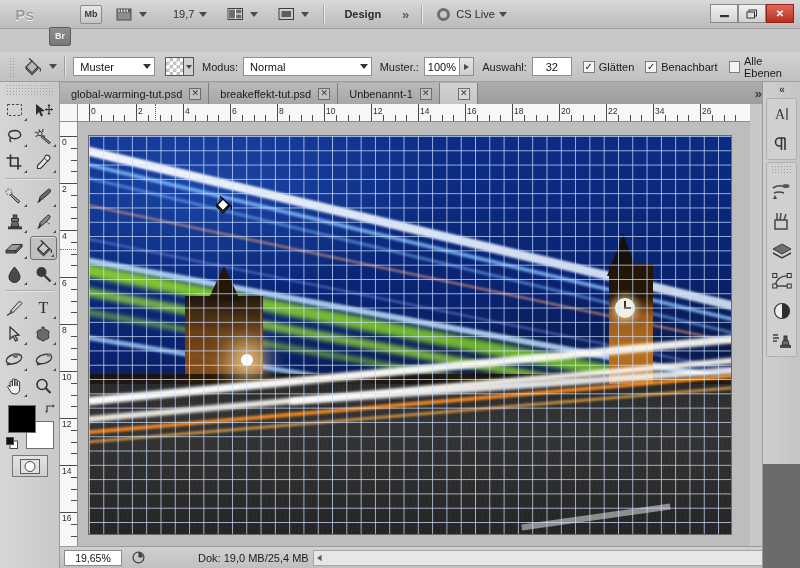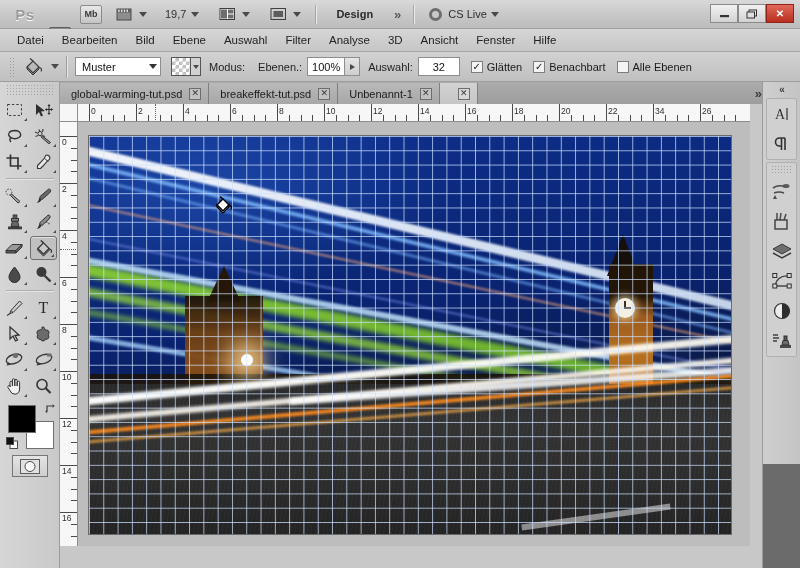--- a/index.html
+++ b/index.html
@@ -37,21 +37,21 @@
   }
   .tb-btn.dark {
     background: linear-gradient(180deg,#8e8e8e,#777);
     color: #f0f0f0; border-color:#5d5d5d;margin-top:44px;
   }
   .tb-icon {
     width: 20px; height: 17px; margin-left: 12px;
     display:flex; align-items:center; justify-content:center;
   }
   .caret { width:0;height:0;border-left:4px solid transparent;border-right:4px solid transparent;border-top:5px solid #4a4a4a; margin-left:5px;}
-  .zoomval { margin-left: 18px; font-size: 11px; color:#303030; }
+  .zoomval { margin-left: 26px; font-size: 11px; color:#303030; }
   .tb-sep { width: 0; border-left: 1px solid #a6a6a6; border-right:1px solid #eaeaea; height: 19px; margin-left: 14px;}
   .ws-tab {
     height: 21px; padding: 0 11px; margin-left: 8px;
     display: flex; align-items: center; font-size: 11px; font-weight: bold;
     border-radius: 2px;
   }
   .ws-tab.active {
     background: linear-gradient(180deg,#8b8b8b,#767676);
     color: #fff; border: 1px solid #5c5c5c;
     text-shadow: 0 -1px 0 rgba(0,0,0,.4);
@@ -370,33 +370,20 @@
       <div class="winbtn">
         <svg width="12" height="10">
           <rect x="3" y="1" width="7.5" height="6" fill="none" stroke="#333"></rect>
           <rect x="1" y="3" width="7.5" height="6" fill="#e0e0e0" stroke="#333"></rect>
         </svg>
       </div>
       <div class="winbtn close">✕</div>
     </div>
   </div>
 
-  <div class="menubar">
-    <div class="menu-item">Datei</div>
-    <div class="menu-item">Bearbeiten</div>
-    <div class="menu-item">Bild</div>
-    <div class="menu-item">Ebene</div>
-    <div class="menu-item">Auswahl</div>
-    <div class="menu-item">Filter</div>
-    <div class="menu-item">Analyse</div>
-    <div class="menu-item">3D</div>
-    <div class="menu-item">Ansicht</div>
-    <div class="menu-item">Fenster</div>
-    <div class="menu-item">Hilfe</div>
-  </div>
 
   <div class="optbar">
     <div class="gripper"></div>
     <div class="opt-toolicon">
       <svg width="20" height="18" viewBox="0 0 20 18">
         <path d="M4 9 L10 3 L16 9 L10 15 Z" fill="#b9b9b9" stroke="#3a3a3a" stroke-width="1.2"></path>
         <path d="M4 9 L10 15 L16 9 L16 11 L10 17 L4 11 Z" fill="#7e7e7e" stroke="#3a3a3a" stroke-width="1"></path>
         <path d="M10 3 L7 0.5" stroke="#3a3a3a" stroke-width="1.3" fill="none"></path>
         <path d="M16.5 9.5 q3 1 1.5 4" stroke="#3a3a3a" stroke-width="1.2" fill="none"></path>
       </svg>
@@ -407,21 +394,25 @@
       <span>Muster</span>
       <span class="caret"></span>
     </div>
     <div class="swatch-box" style="margin-left:10px;">
       <span class="checker"></span>
       <span class="swatch-arrow">
         <span class="caret" style="margin:0;border-top-width:4px;border-left-width:3px;border-right-width:3px;"></span>
       </span>
     </div>
     <div class="opt-label">Modus:</div>
-    <div class="opt-label">Ebenen.:</div>
+    <div class="select" style="width:135px;">
+      <span>Normal</span>
+      <span class="caret"></span>
+    </div>
+    <div class="opt-label">Muster.:</div>
     <div class="textfield" style="width:38px;">100%</div>
     <div class="spin">
       <span class="caret" style="margin:0;border-top:none;border-left:5px solid #4a4a4a;border-top:3.5px solid transparent;border-bottom:3.5px solid transparent;border-right:none;"></span>
     </div>
     <div class="opt-label">Auswahl:</div>
     <div class="textfield" style="width:42px;">32</div>
     <div class="cb-wrap">
       <span class="cbox">✓</span>
       <span>Glätten</span>
     </div>
@@ -843,20 +834,38 @@
         </svg>
     </div>
     <div class="sb-thumb" style="top:18px;height:386px;"></div>
     <div class="sb-arrow" style="position:absolute;bottom:0;left:0;">
       <svg width="8" height="6">
           <path d="M4 5.2 L0.6 0.6 L7.4 0.6 Z" fill="#5e5e5e"></path>
         </svg>
     </div>
   </div>
 
+  <div class="statusbar">
+    <div class="zoomfield">19,65%</div>
+    <div class="st-icon">
+      <svg width="13" height="13" viewBox="0 0 13 13">
+        <circle cx="6.5" cy="6.5" r="5.4" fill="none" stroke="#3e3e3e" stroke-width="1.2"></circle>
+        <path d="M6.5 1.6 L6.5 6.5 L10.6 6.5 A4.9 4.9 0 0 0 6.5 1.6 Z" fill="#3e3e3e"></path>
+      </svg>
+    </div>
+    <div class="st-info">Dok: 19,0 MB/25,4 MB</div>
+    <div class="st-tri"></div>
+    <div class="st-scroll">
+      <div style="width:11px;height:14px;display:flex;align-items:center;justify-content:center;">
+        <svg width="7" height="8">
+            <path d="M5.6 0.8 L1 4 L5.6 7.2 Z" fill="#5e5e5e"></path>
+          </svg>
+      </div>
+    </div>
+  </div>
 
   <div class="rightdock">
     <div class="dock-collapse">«</div>
     <div class="dock-group">
       <div class="dock-btn">
         <svg width="20" height="20" viewBox="0 0 20 20">
           <text x="3" y="15" font-family="Liberation Serif, serif" font-size="14" fill="#333">A</text>
           <path d="M15 4 L15 16" stroke="#333" stroke-width="1.2"></path>
         </svg>
       </div>

